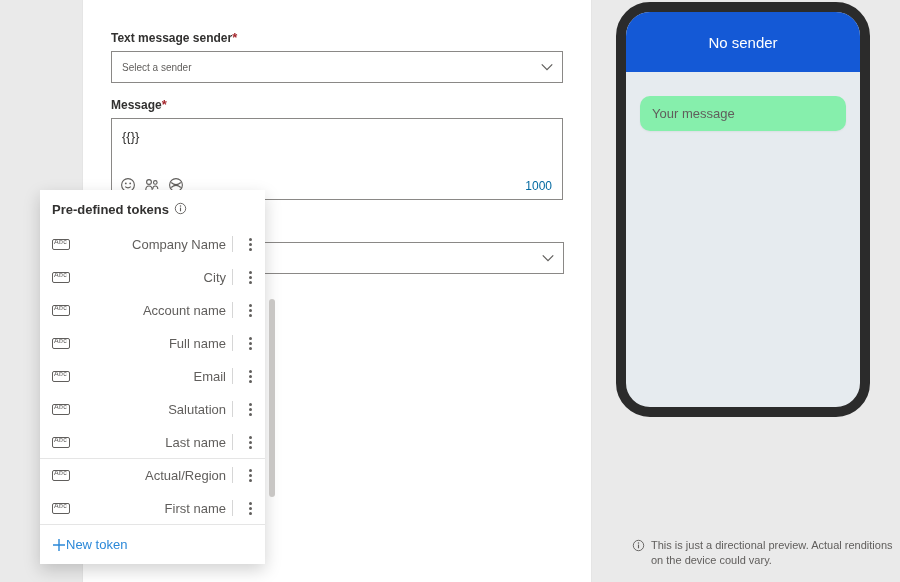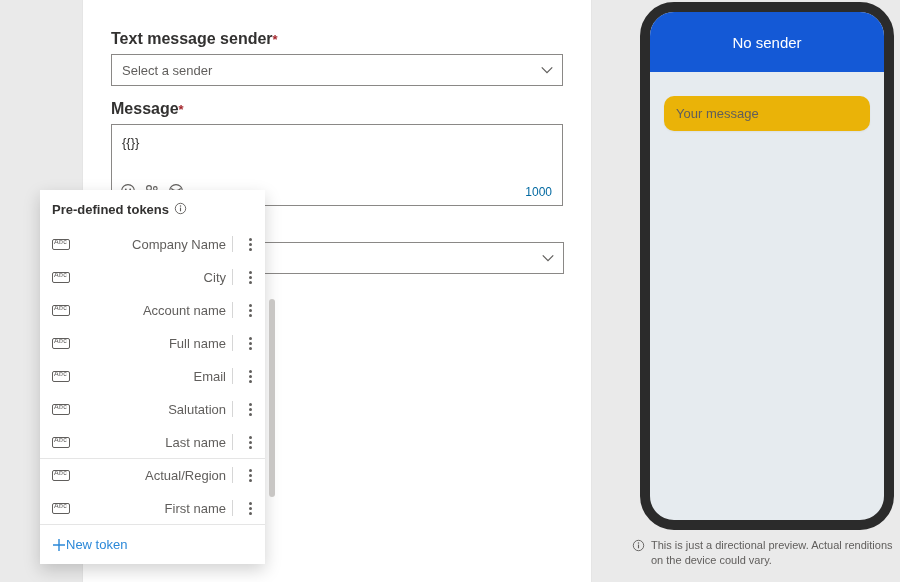--- a/index.html
+++ b/index.html
@@ -16,31 +16,31 @@
   .panel {
     position: absolute;
     left: 82px; top: 0;
     width: 510px; height: 582px;
     background: #fff;
     border-left: 1px solid #e5e5e5;
     border-right: 1px solid #e5e5e5;
     padding: 30px 28px 0 28px;
   }
   .field { margin-bottom: 14px; }
-  .field-label { font-size: 16px; font-weight: 600; color: #323130; }
+  .field-label { font-size: 12px; font-weight: 600; color: #323130; }
   .req { color: #a4262c; font-weight: 600; }
 
   .select {
     margin-top: 6px;
     height: 32px;
     border: 1px solid #8a8886;
     background: #fff;
     display: flex; align-items: center; justify-content: space-between;
     padding: 0 8px 0 10px;
-    color: #605e5c; font-size: 13px;
+    color: #605e5c; font-size: 10px;
     cursor: pointer;
   }
   .chev { width: 14px; height: 14px; color: #605e5c; }
   .chev svg { display:block; }
 
   .msgbox {
     margin-top: 6px;
     height: 82px;
     border: 1px solid #8a8886;
     background: #fff;
@@ -138,37 +138,37 @@
     display:flex; align-items:center; 
     padding: 0 12px;
     color: #2b88d8; font-size: 13px; cursor: pointer;
   }
   .plus-ico { width:14px; height:14px; color:#2b88d8; }
   .plus-ico svg { display:block; }
 
   
   .phone {
     position: absolute;
-    left: 640px; top: 2px;
-    width: 254px; height: 528px;
+    left: 616px; top: 2px;
+    width: 254px; height: 415px;
     border: 10px solid #2b2b2b;
     border-radius: 34px;
     background: #e6ebef;
     overflow: hidden;
   }
   .phone-hdr {
     height: 60px;
     background: #1459d6;
     color: #fff;
     display:flex; align-items:center; justify-content:center;
     font-size: 15px;
   }
   .bubble {
     margin: 24px 14px 0 14px;
-    background: #eab308;
+    background: #86efac;
     border-radius: 10px;
     padding: 10px 12px;
     font-size: 13px; color: #605e5c;
     box-shadow: 0 1px 2px rgba(0,0,0,0.05);
   }
 
   .footnote {
     position: absolute;
     left: 632px; top: 538px;
     width: 270px;

